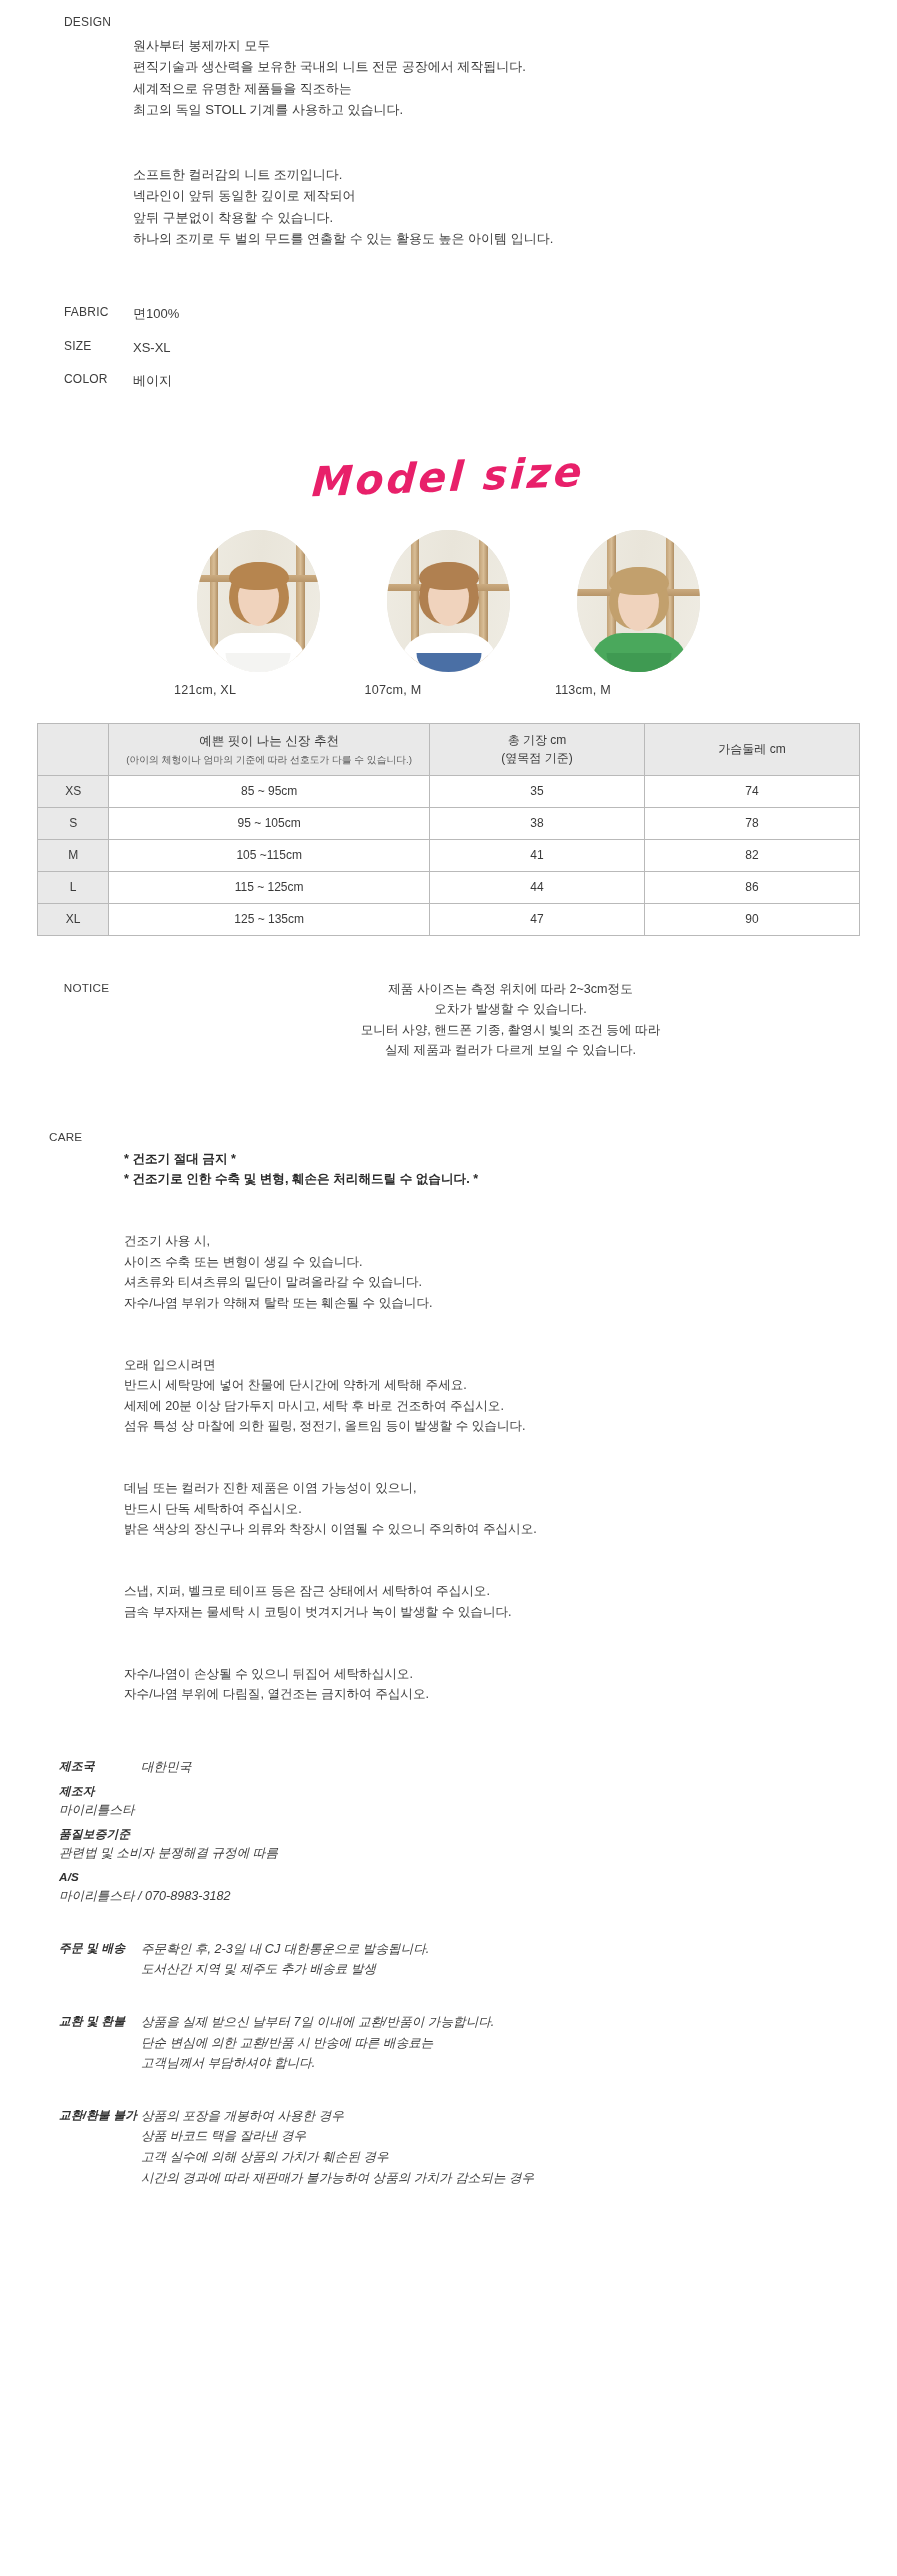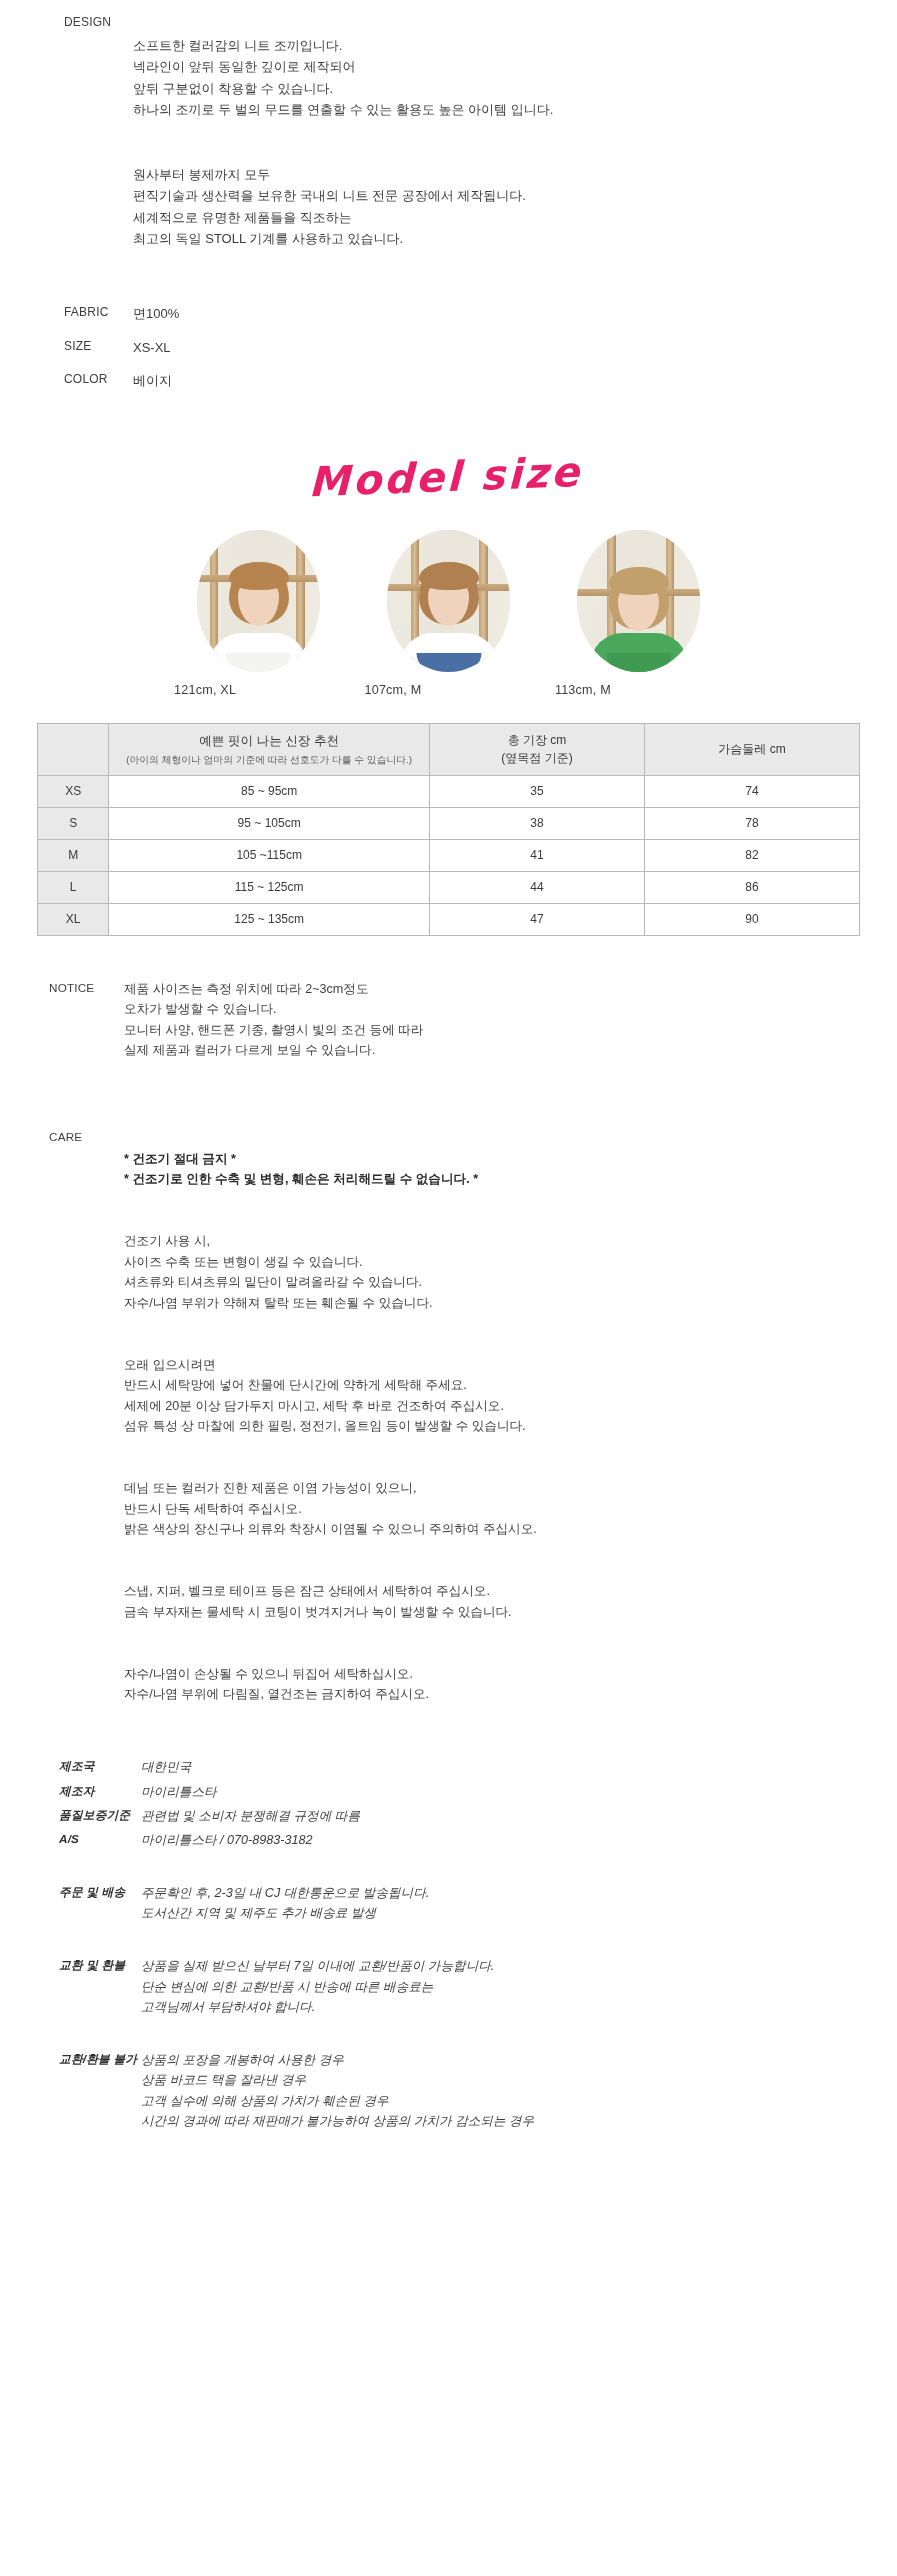--- a/index.html
+++ b/index.html
@@ -159,55 +159,55 @@
   }
   table.size-table tbody td { background: #ffffff; height: 32px; }
   .th-main { display:block; font-size: 12.6px; }
   .th-sub  { display:block; font-size: 9.8px; color: #5c5c5c; line-height: 14px; margin-top: 2.8px;}
   .col-0 { width: 62px; }
   .col-1 { width: 279px; }
   .col-2 { width: 187px; }
   .col-3 { width: 187px; }
 
   
-  .notice-block { padding-left: 49px; margin-top: 43px; }
+  .notice-block { padding-left: 49px; margin-top: 43px; text-align: center; }
   .notice-block .lbl { width: 75px; font-size: 11.7px; }
   .notice-block .val { font-size: 12.6px; line-height: 20.6px; }
   .care-block { padding-left: 49px; margin-top: 67px; }
   .care-block .lbl { width: 75px; font-size: 11.7px; }
   .care-block .val { font-size: 12.6px; line-height: 20.6px; }
   .care-block .para + .para { margin-top: 20.6px; }
   .bold-line { font-weight: 700; color: #2b2b2b; }
 
   
   .foot { padding-left: 59px; font-style: italic; }
   .foot-group { margin-top: 32px; }
-  .foot-group .row + .row { margin-top: 4.7px; }
+  .foot-group .row + .row { margin-top: 4.7px; flex-direction: column; }
   .foot-group .lbl { width: 82px; font-size: 11.7px; font-weight: 700; color: #2f2f2f;}
   .foot-group .val { font-size: 12.6px; line-height: 20.6px; }
   .foot-group.tight .row + .row { margin-top: 3.7px; }
 </style>
 </head>
 <body>
 
 <div class="page">
 
   <section class="info-block spec-block">
 
     <div class="row">
       <div class="lbl">DESIGN</div>
       <div class="val">
+        <div class="para">원사부터 봉제까지 모두
+편직기술과 생산력을 보유한 국내의 니트 전문 공장에서 제작됩니다.
+세계적으로 유명한 제품들을 직조하는
+최고의 독일 STOLL 기계를 사용하고 있습니다.</div>
         <div class="para">소프트한 컬러감의 니트 조끼입니다.
 넥라인이 앞뒤 동일한 깊이로 제작되어
 앞뒤 구분없이 착용할 수 있습니다.
 하나의 조끼로 두 벌의 무드를 연출할 수 있는 활용도 높은 아이템 입니다.</div>
-        <div class="para">원사부터 봉제까지 모두
-편직기술과 생산력을 보유한 국내의 니트 전문 공장에서 제작됩니다.
-세계적으로 유명한 제품들을 직조하는
-최고의 독일 STOLL 기계를 사용하고 있습니다.</div>
       </div>
     </div>
 
     <div class="row" style="margin-top:32px">
       <div class="lbl">FABRIC</div>
       <div class="val">면100%</div>
     </div>
 
     <div class="row">
       <div class="lbl">SIZE</div>

